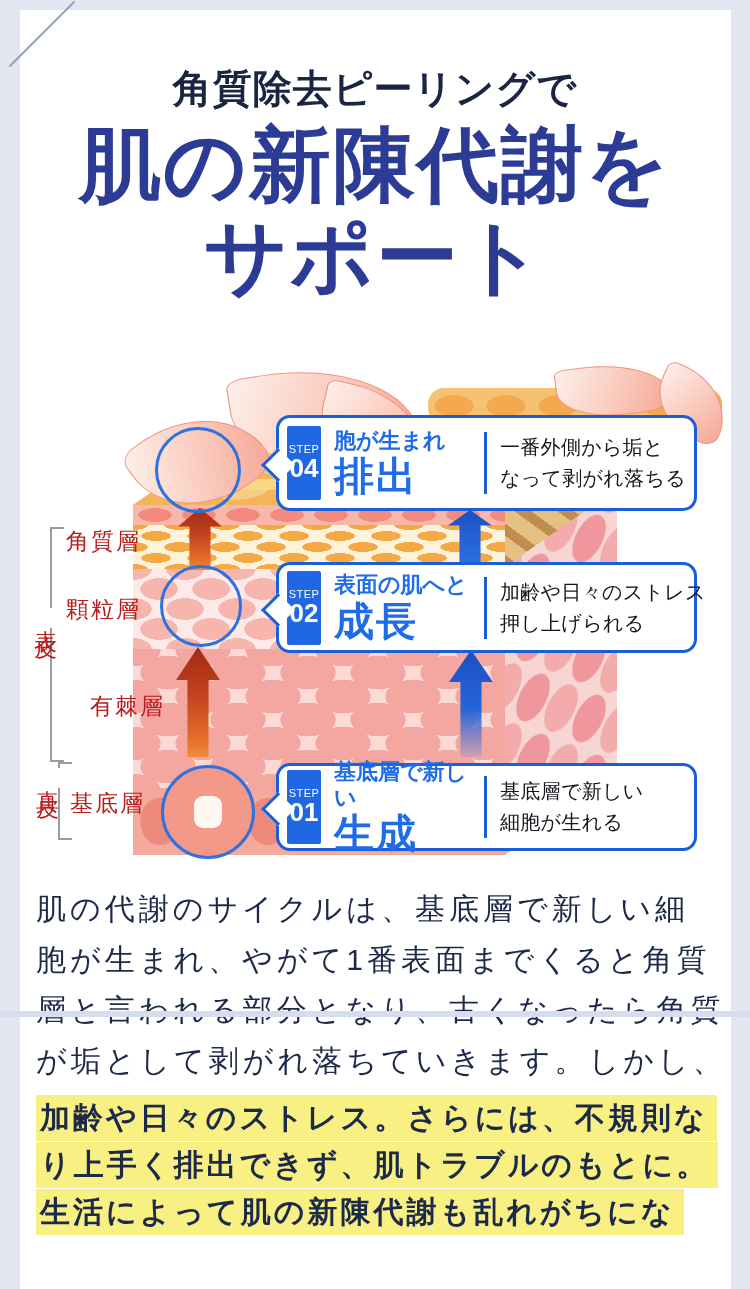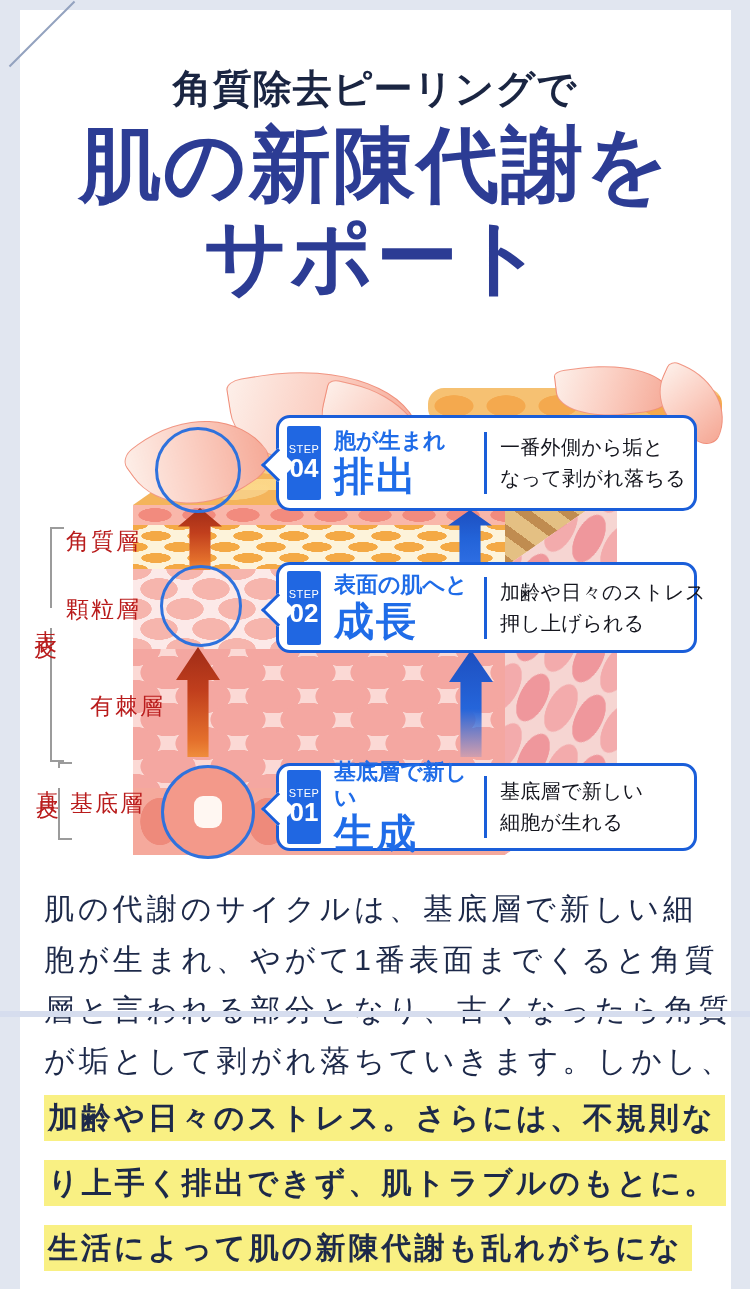--- a/index.html
+++ b/index.html
@@ -135,25 +135,25 @@
     flex-direction:column;align-items:center;justify-content:center;flex:none;}
   .badge .b-step{font-size:11px;letter-spacing:.5px;line-height:1.1;}
   .badge .b-num{font-size:26px;font-weight:700;line-height:1.05;}
   .st-titles{width:150px;margin-left:13px;flex:none;color:#1f6ce8;}
   .st-small{font-size:22px;font-weight:700;line-height:1.2;}
   .st-big{font-size:40px;font-weight:700;line-height:1.1;letter-spacing:2px;}
   .st-div{width:3px;height:62px;background:#1a5ed9;margin:0 13px 0 0;flex:none;}
   .st-desc{font-size:20px;color:#15161e;line-height:31px;letter-spacing:.3px;white-space:nowrap;}
 
   
-  .bodytext{position:absolute;left:44px;top:884px;width:672px;z-index:2;}
+  .bodytext{position:absolute;left:36px;top:884px;width:672px;z-index:2;}
   .p-line{font-size:30px;color:#1d2949;letter-spacing:4px;line-height:50.5px;white-space:nowrap;}
   .hl-wrap{margin-top:9px;}
   .hl-line{display:table;background:#f9f083;color:#1d2949;font-size:30px;font-weight:700;
-    letter-spacing:3px;line-height:36px;padding:5px 9px 5px 4px;margin-bottom:19px;white-space:nowrap;}
+    letter-spacing:3px;line-height:36px;padding:5px 9px 5px 4px;margin-bottom:1px;white-space:nowrap;}
 </style>
 </head>
 <body>
 
 <div class="page">
   <div class="card"></div>
   <div class="corner-slash"></div>
 
   <div class="header">
     <div class="subtitle">角質除去ピーリングで</div>

